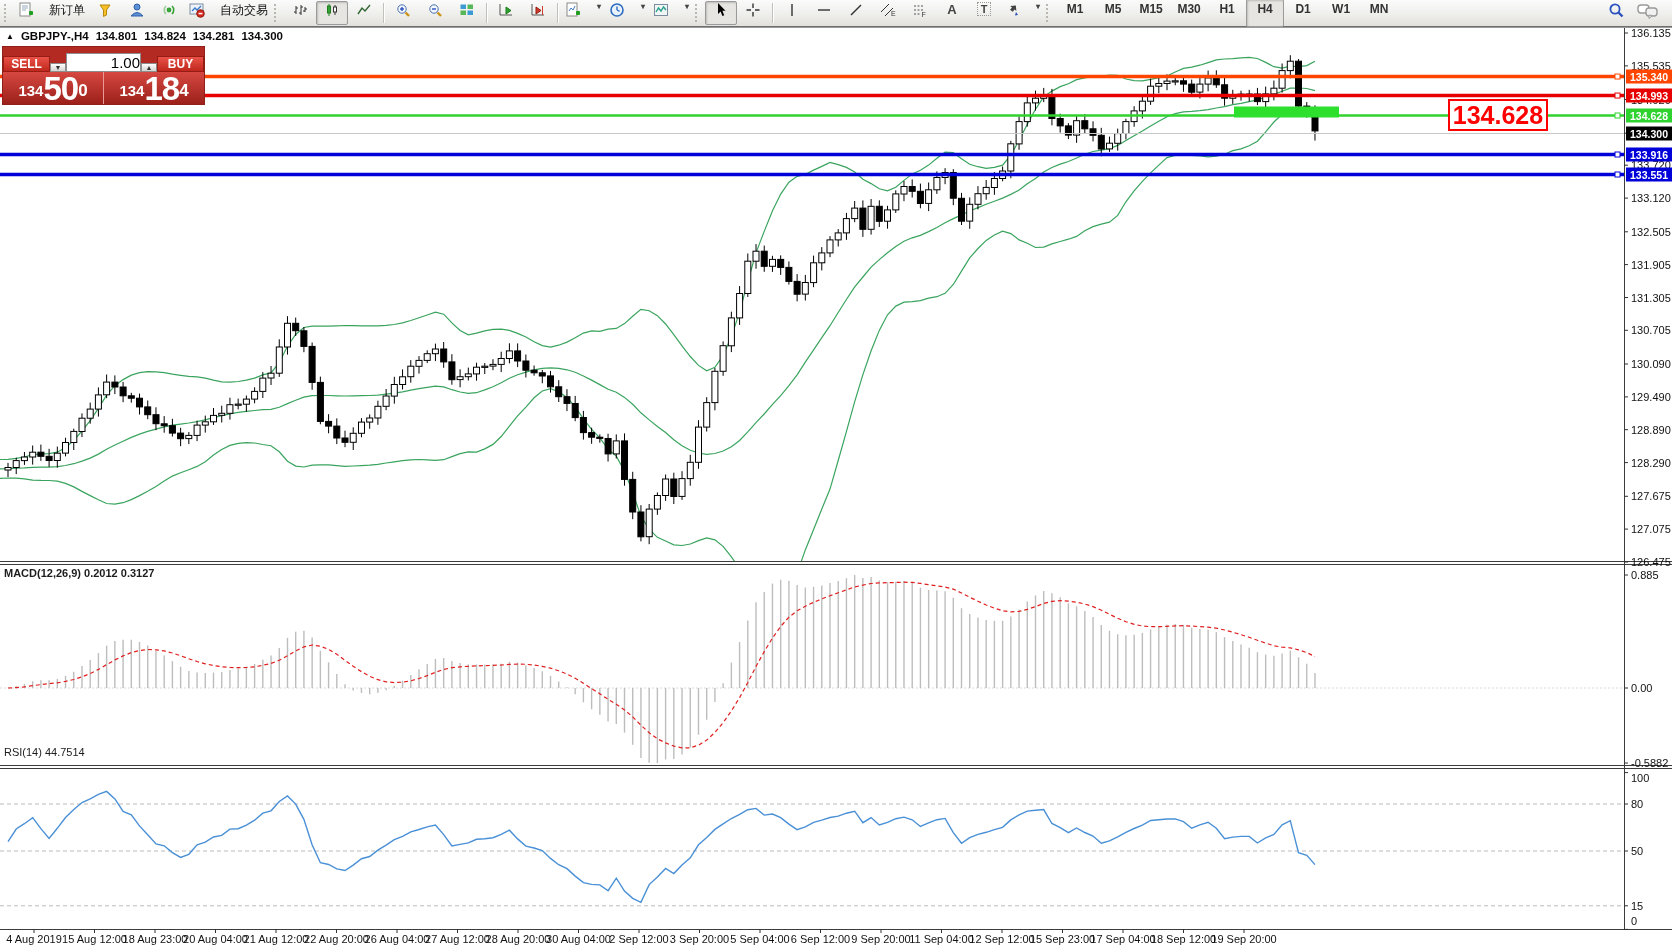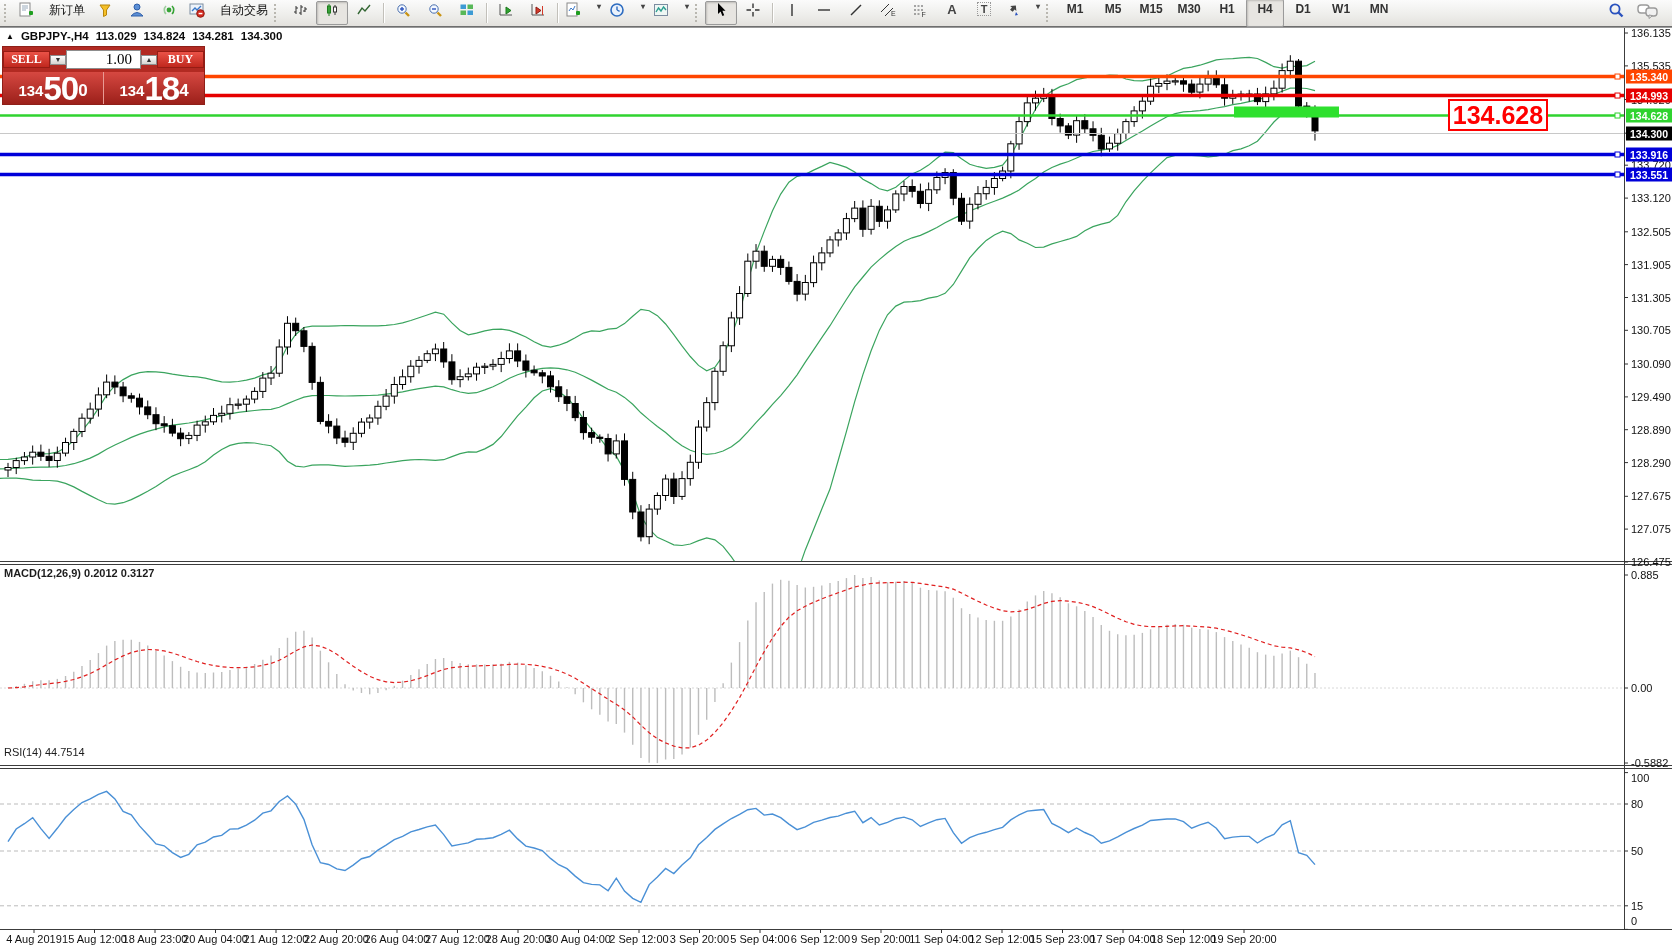--- a/index.html
+++ b/index.html
@@ -20,28 +20,28 @@
   .tf{font-size:12px;font-weight:bold;color:#333;padding:2px 6px;}
   .toolbar-right{margin-left:auto;display:flex;align-items:center;margin-right:6px;}
   .cnlabel{font-size:12px;color:#111;}
   
   #symbolbar{position:absolute;left:6px;top:30px;z-index:6;font-size:11.5px;font-weight:bold;
     color:#0a0a0a;display:flex;gap:7px;align-items:center;}
   #symbolbar .tri{font-size:8px;}
   
   #tradepanel{position:absolute;left:2px;top:46px;width:203px;height:59px;z-index:6;
     background:#b22a22;border:1px solid #8f1f18;box-sizing:border-box;}
-  #tp-row1{display:flex;height:25px;align-items:center;font-family:Liberation Serif, serif;}
+  #tp-row1{display:flex;height:25px;align-items:flex-end;}
   .tpbtn{flex:0 0 47px;display:flex;align-items:center;justify-content:center;color:#fff;
     font-size:12px;font-weight:bold;background:linear-gradient(#ea5247,#c0281e);
     border:1px solid #961c14;box-sizing:border-box;}
   .stp{flex:0 0 16px;display:flex;align-items:center;justify-content:center;font-size:7px;color:#333;
     background:linear-gradient(#fefefe,#d6d4d0);border:1px solid #8d8d8d;box-sizing:border-box;}
   #tp-vol{flex:1;background:#fff;border:1px solid #8d8d8d;box-sizing:border-box;color:#000;
-    font-size:15px;text-align:right;padding-right:8px;display:flex;align-items:center;justify-content:flex-end;}
+    font-size:15px;text-align:right;display:flex;align-items:center;justify-content:flex-end;}
   #tp-row2{display:flex;height:32px;}
   .tpprice{flex:1;display:flex;align-items:flex-end;justify-content:center;color:#fff;
     background:linear-gradient(#d64841,#9c201a);padding-bottom:0px;}
   .tpprice:first-child{border-right:1px solid #e89a94;}
   .pp-sm{font-size:15px;font-weight:bold;line-height:26px;}
   .pp-big{font-size:33px;font-weight:bold;line-height:30px;letter-spacing:-1px;}
   .pp-sup{font-size:17px;font-weight:bold;line-height:38px;align-self:flex-start;}
   
   .indlabel{position:absolute;left:4px;z-index:5;font-size:11px;color:#1c1c1c;}
   
@@ -975,21 +975,21 @@
         <line x1="1183.5" x2="1183.5" y1="929.5" y2="933" stroke="#333"></line>
         <text x="1183.5" y="943" font-size="11" fill="#111" text-anchor="middle">18 Sep 12:00</text>
         <line x1="1244" x2="1244" y1="929.5" y2="933" stroke="#333"></line>
         <text x="1244" y="943" font-size="11" fill="#111" text-anchor="middle">19 Sep 20:00</text>
       </g>
     </svg>
 
   <div id="symbolbar">
     <span class="tri">▲</span>
     <span>GBPJPY-,H4</span>
-    <span>113.029</span>
+    <span>134.801</span>
     <span>134.824</span>
     <span>134.281</span>
     <span>134.300</span>
   </div>
 
   <div id="tradepanel">
     <div id="tp-row1">
       <div class="tpbtn">SELL</div>
       <div class="stp">▼</div>
       <div id="tp-vol">1.00</div>

